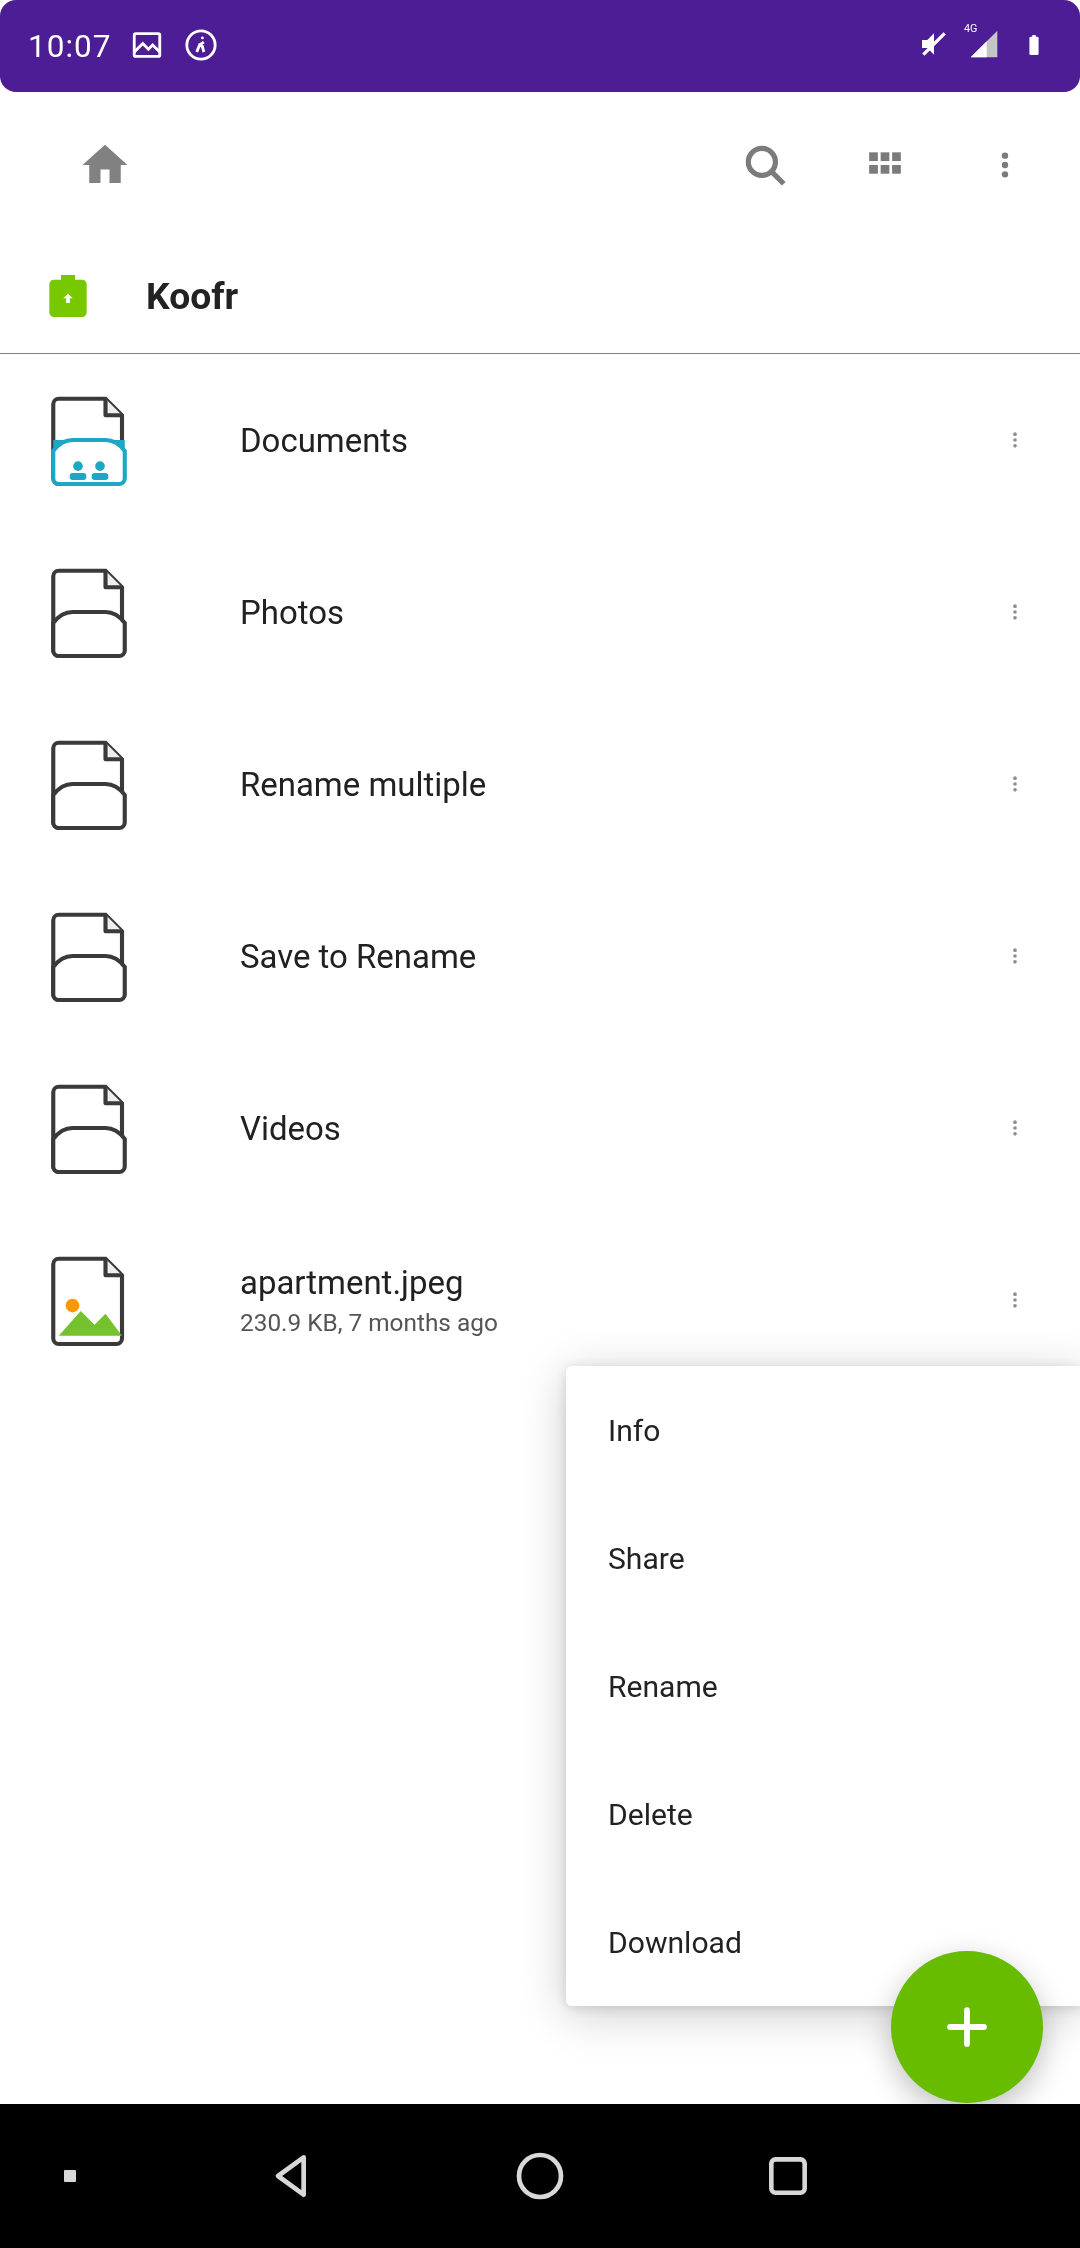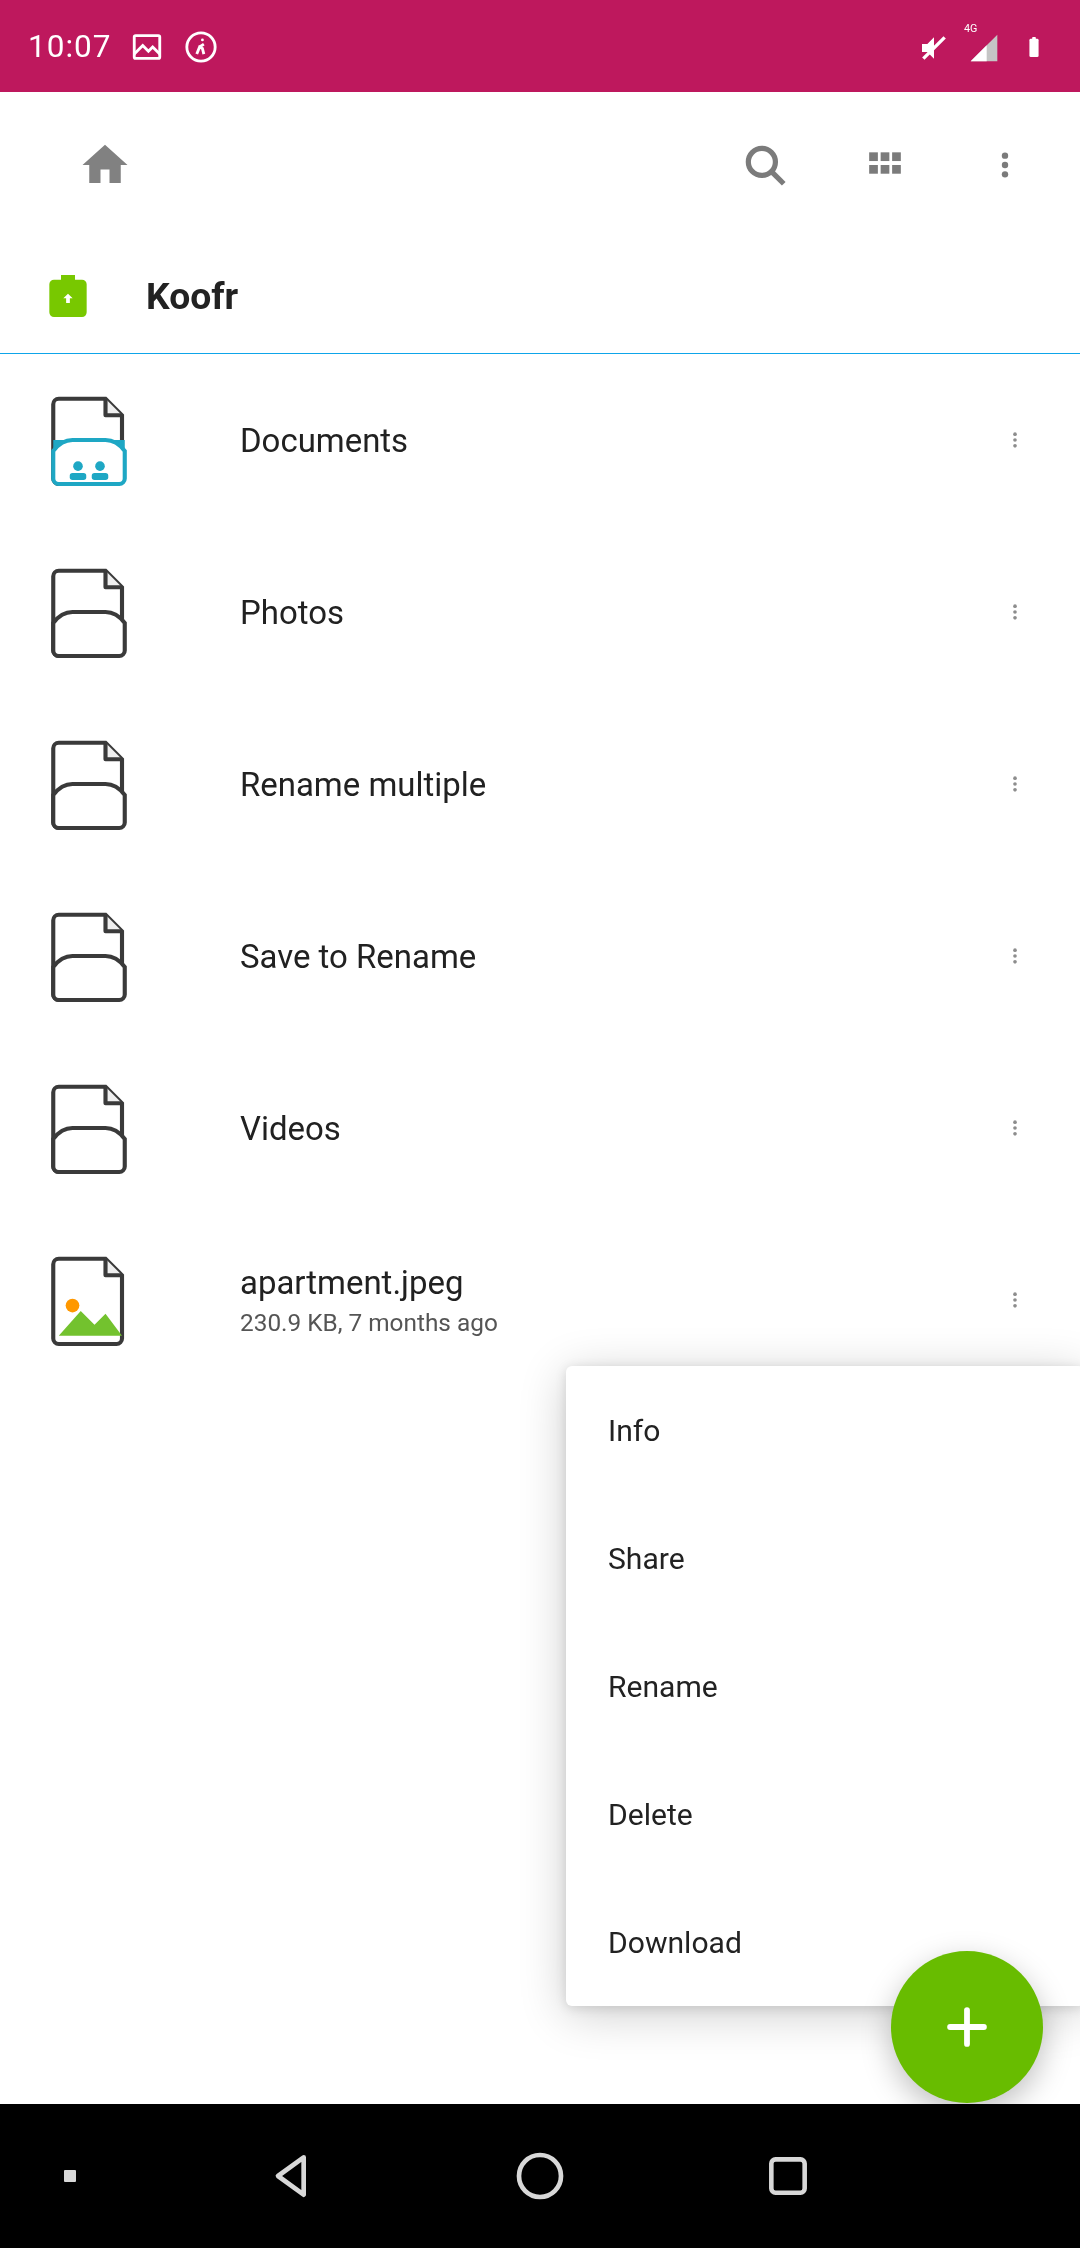--- a/index.html
+++ b/index.html
@@ -5,27 +5,27 @@
     html { font-size: 44.78%; }
     * { box-sizing: border-box; margin: 0; padding: 0; font-family: Roboto, "Helvetica Neue", Arial, sans-serif; }
     body { background: #000; }
 
     .device {
       width: 1080px; height: 2248px; background: #fff; position: relative; overflow: hidden;
     }
 
     
     .status-bar {
-      height: 92px; background: #be185d; color: #fff; display: flex; align-items: center;
-      padding: 0 28px; justify-content: space-between;
+      height: 92px; background: #4c1d95; color: #fff; display: flex; align-items: center;
+      padding: 0 28px; justify-content: space-between; border-radius: 16px;
     }
     .status-left { display: flex; align-items: center; gap: 18px; }
     .status-time { font-size: 4.4rem; font-weight: 400; letter-spacing: 1px; }
     .status-right { display: flex; align-items: center; gap: 14px; }
-    .status-icon { width: 36px; height: 36px; display: inline-flex; align-items: flex-end; justify-content: center; }
+    .status-icon { width: 36px; height: 36px; display: inline-flex; align-items: flex-start; justify-content: center; }
 
     
     .toolbar {
       height: 146px; display: flex; align-items: center; padding: 0 30px;
     }
     .toolbar .spacer { flex: 1; }
     .toolbar-btn { width: 90px; height: 90px; display: inline-flex; align-items: center; justify-content: center; margin-left: 30px; color: #7b7b7b; }
     .home-btn { color: #818181; }
 
     

